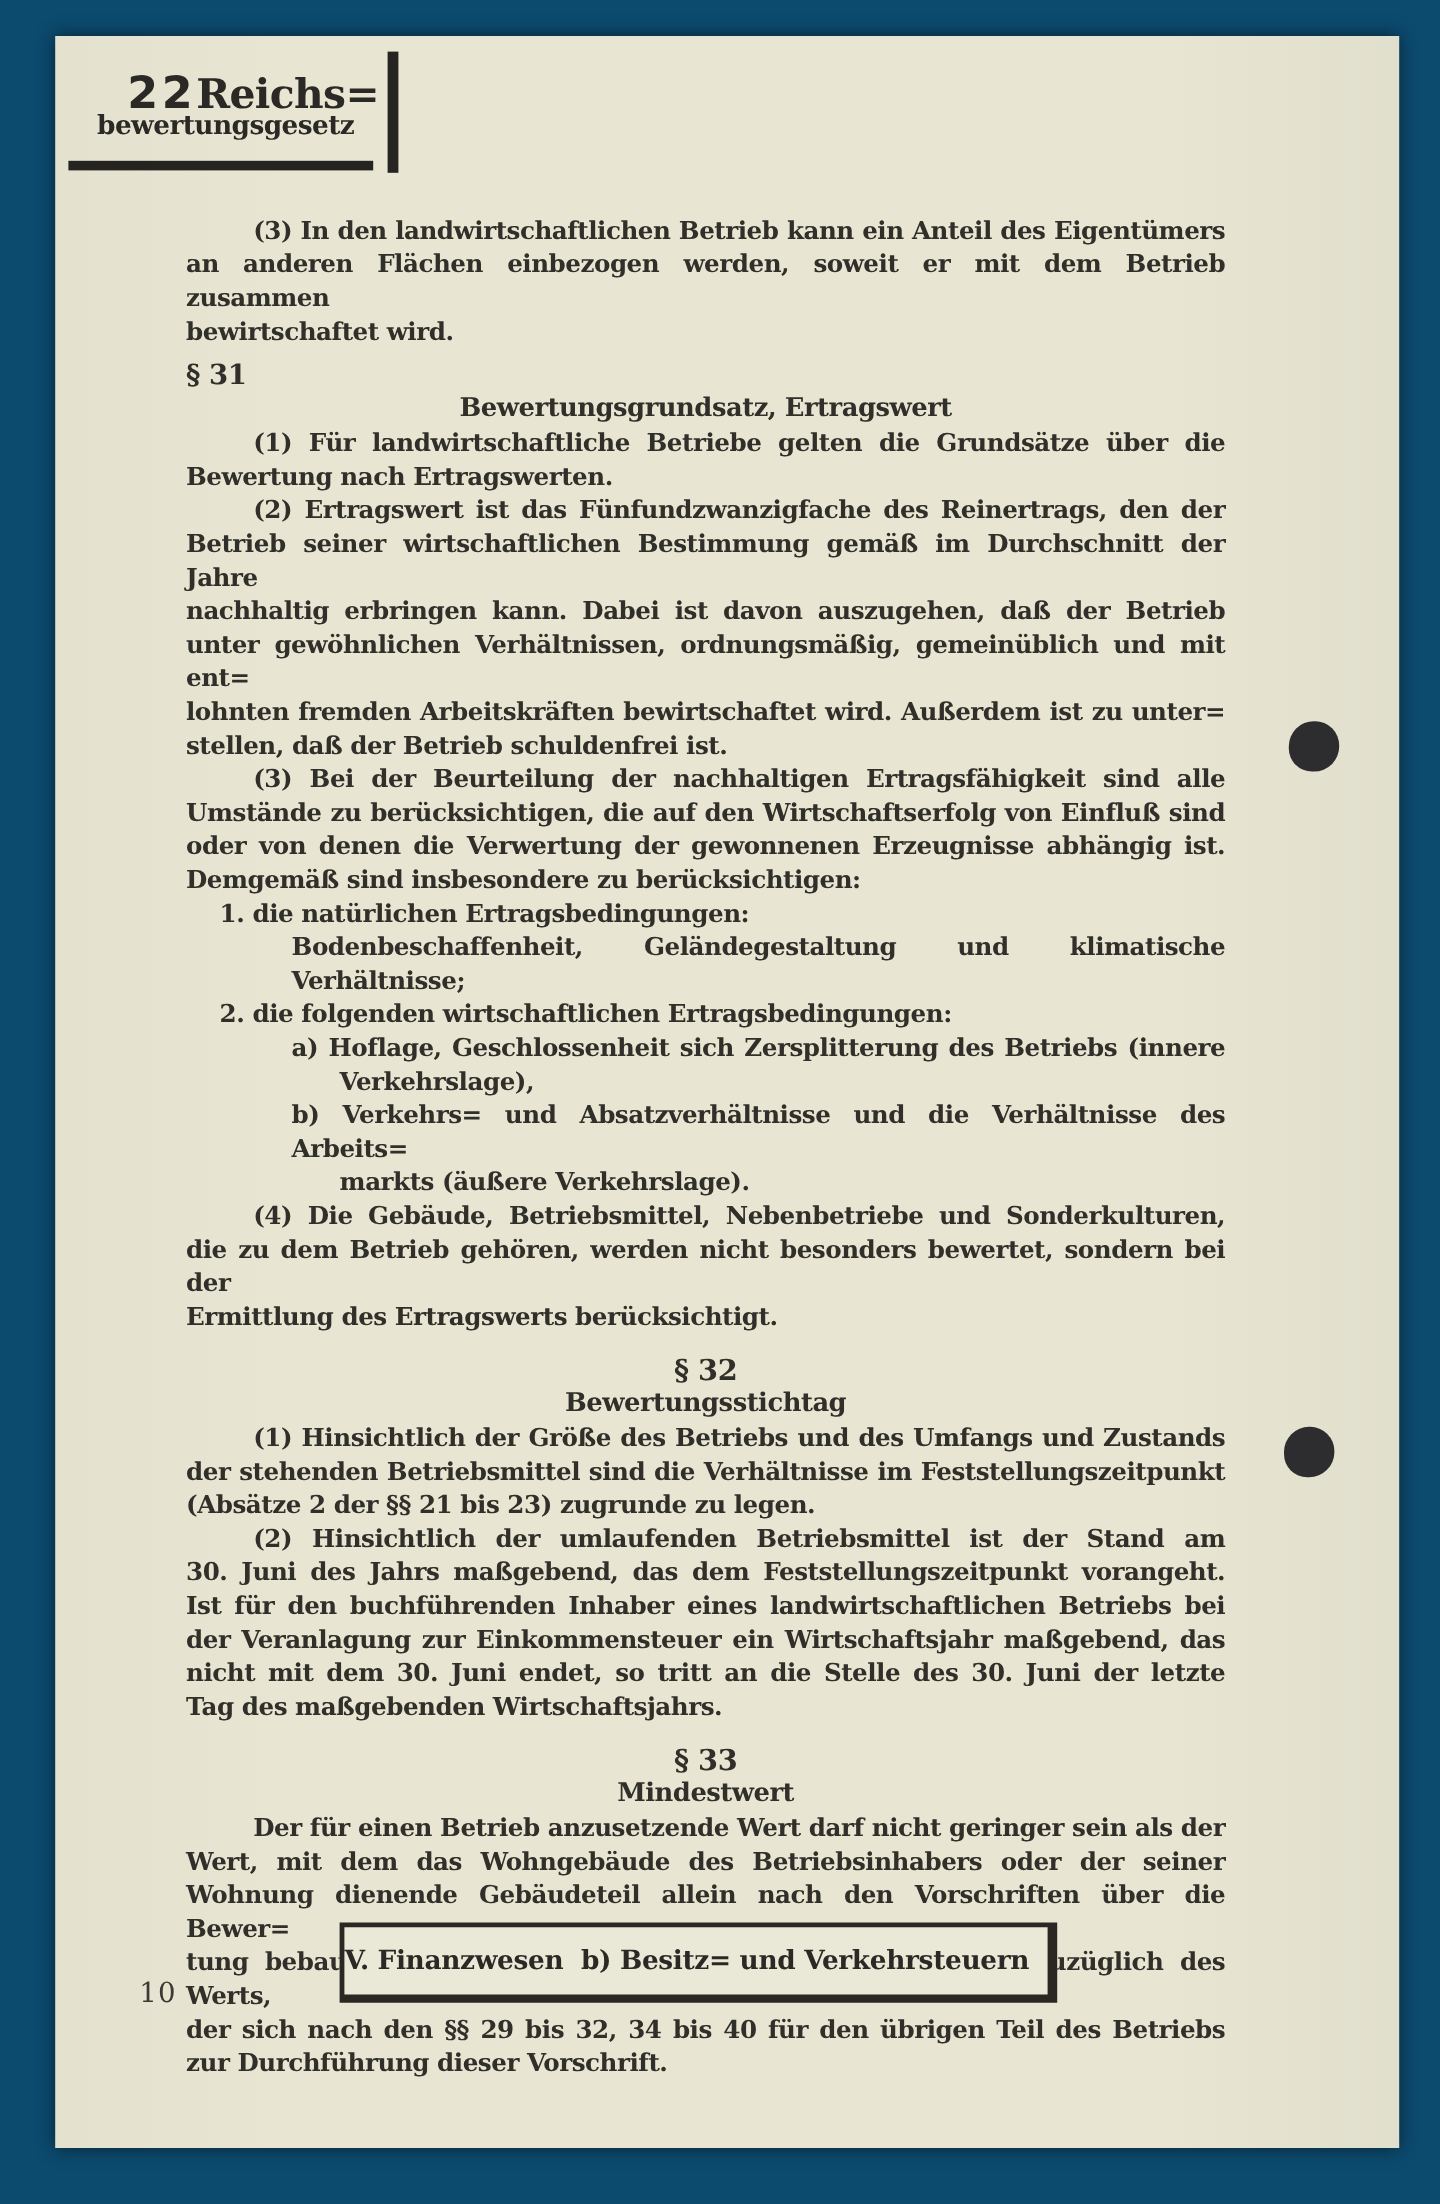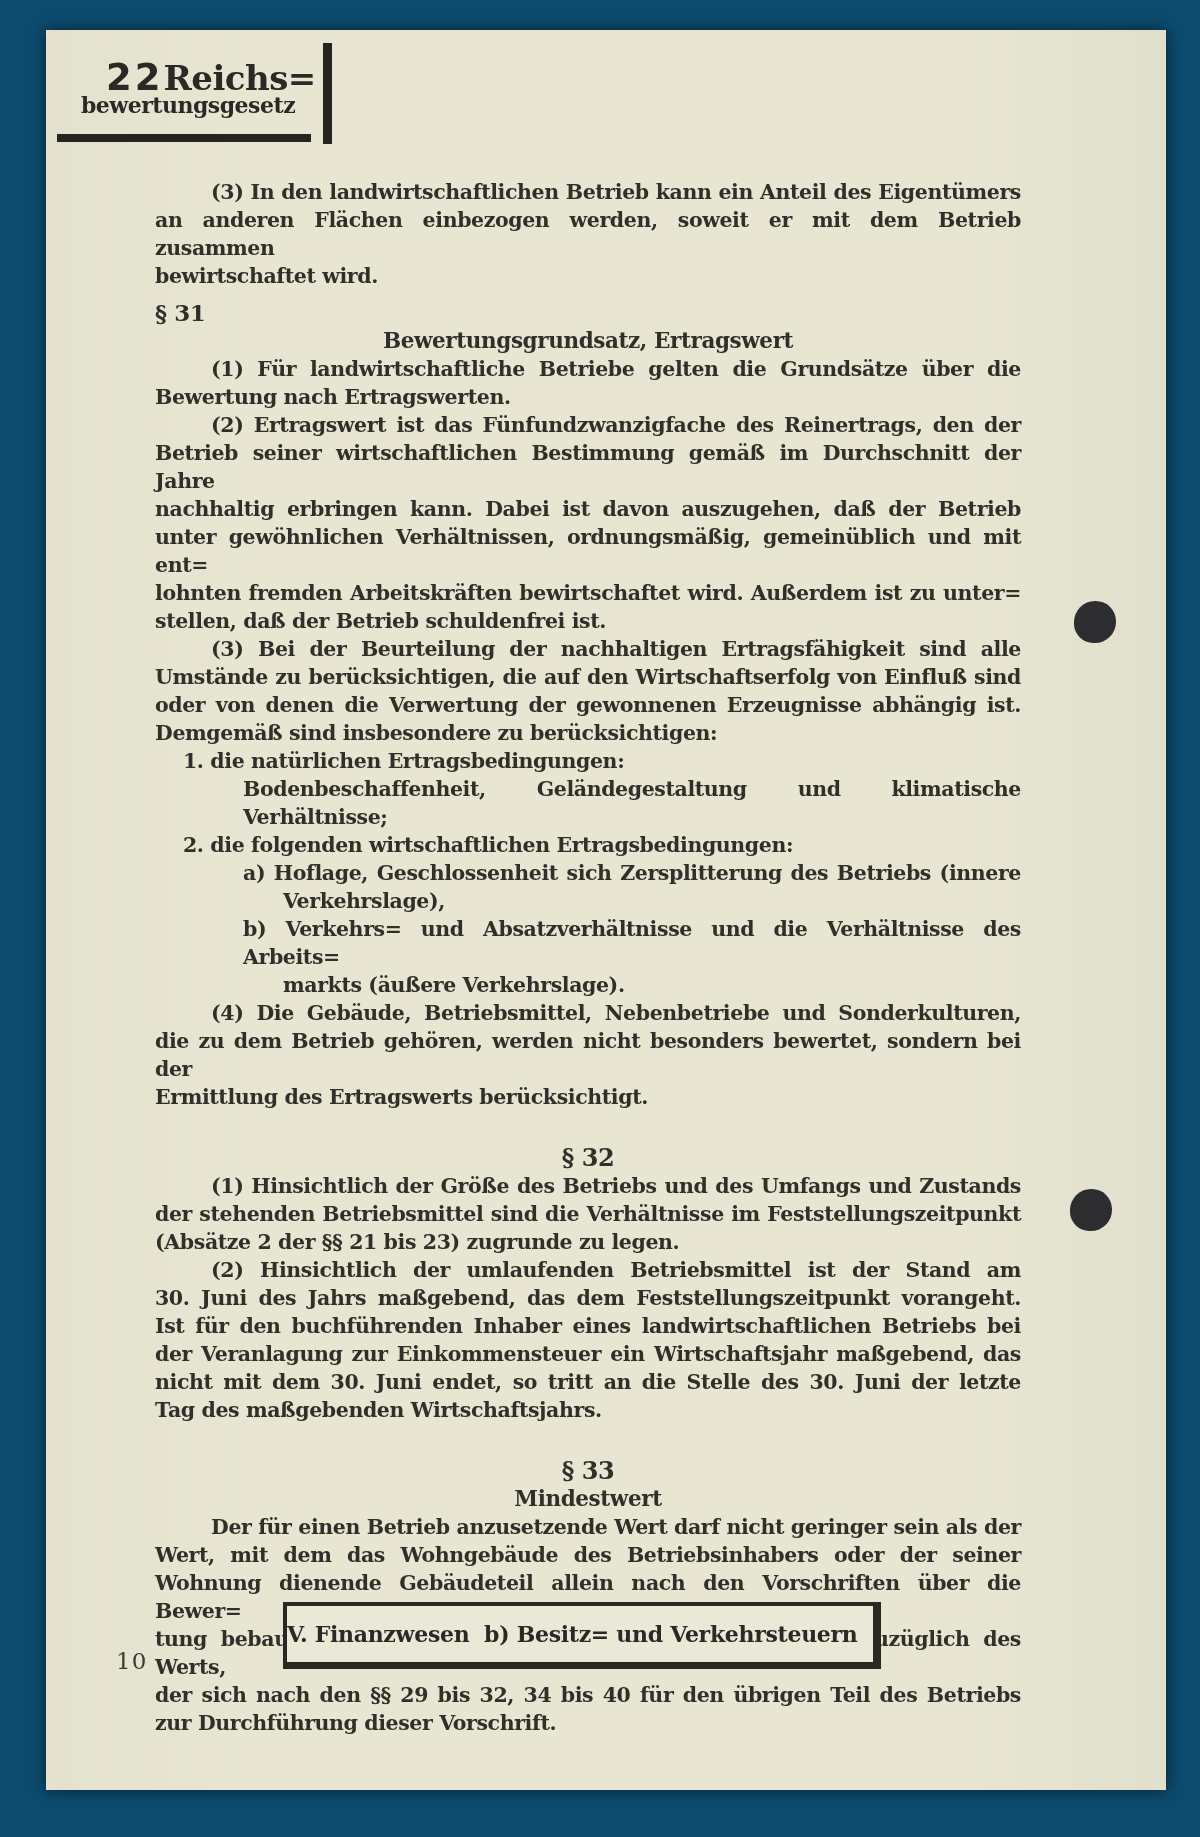--- a/index.html
+++ b/index.html
@@ -27,21 +27,21 @@
   .textcol{
     position:absolute;left:109px;top:148px;width:866px;
     font-size:20.5px;line-height:28px;font-weight:700;
     letter-spacing:-0.4px;color:#312f29;
   }
   .ln{min-height:28px;}
   .ind{text-indent:56px;text-align:justify;text-align-last:justify;}
   .just{text-align:justify;text-align-last:justify;}
   .left{text-align:left;}
   .sec1{text-align:left;font-size:23px;margin-top:9px;}
-  .sec{text-align:center;font-size:24px;margin-top:33px;}
+  .sec{text-align:center;font-size:24px;margin-top:17px;}
   .title{text-align:center;font-size:21.5px;}
   .l1{padding-left:28px;text-align:left;}
   .l2j{padding-left:88px;text-align:justify;text-align-last:justify;}
   .l3{padding-left:128px;text-align:left;}
   
   .footer-box{
     position:absolute;left:237px;top:1572px;width:586px;height:56px;
     border:4px solid #2a2823;border-right-width:8px;border-bottom-width:7px;
     display:flex;align-items:center;justify-content:flex-start;
     font-size:22px;font-weight:700;letter-spacing:-0.3px;color:#2b2925;
@@ -94,20 +94,21 @@
         <div class="ln l2j">Bodenbeschaffenheit, Geländegestaltung und klimatische Verhältnisse;</div>
         <div class="ln l1">2. die folgenden wirtschaftlichen Ertragsbedingungen:</div>
         <div class="ln l2j">a) Hoflage, Geschlossenheit sich Zersplitterung des Betriebs (innere</div>
         <div class="ln l3">Verkehrslage),</div>
         <div class="ln l2j">b) Verkehrs= und Absatzverhältnisse und die Verhältnisse des Arbeits=</div>
         <div class="ln l3">markts (äußere Verkehrslage).</div>
         <div class="ln ind">(4) Die Gebäude, Betriebsmittel, Nebenbetriebe und Sonderkulturen,</div>
         <div class="ln just">die zu dem Betrieb gehören, werden nicht besonders bewertet, sondern bei der</div>
         <div class="ln left">Ermittlung des Ertragswerts berücksichtigt.</div>
         <div class="ln sec">§ 32</div>
+        <div class="ln title">Bewertungsstichtag</div>
         <div class="ln ind">(1) Hinsichtlich der Größe des Betriebs und des Umfangs und Zustands</div>
         <div class="ln just">der stehenden Betriebsmittel sind die Verhältnisse im Feststellungszeitpunkt</div>
         <div class="ln left">(Absätze 2 der §§ 21 bis 23) zugrunde zu legen.</div>
         <div class="ln ind">(2) Hinsichtlich der umlaufenden Betriebsmittel ist der Stand am</div>
         <div class="ln just">30. Juni des Jahrs maßgebend, das dem Feststellungszeitpunkt vorangeht.</div>
         <div class="ln just">Ist für den buchführenden Inhaber eines landwirtschaftlichen Betriebs bei</div>
         <div class="ln just">der Veranlagung zur Einkommensteuer ein Wirtschaftsjahr maßgebend, das</div>
         <div class="ln just">nicht mit dem 30. Juni endet, so tritt an die Stelle des 30. Juni der letzte</div>
         <div class="ln left">Tag des maßgebenden Wirtschaftsjahrs.</div>
         <div class="ln sec">§ 33</div>

